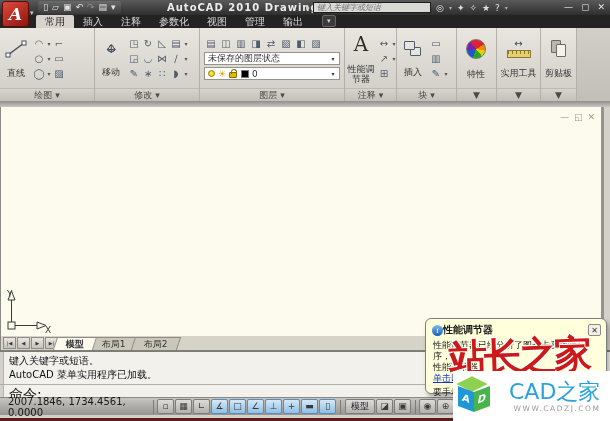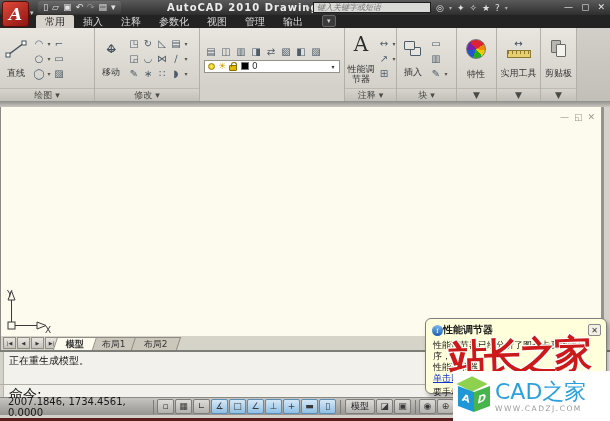--- a/index.html
+++ b/index.html
@@ -154,21 +154,21 @@
   .wmtext { position:absolute; left:449px; top:331px; z-index:30; font-size:38px; font-weight:bold;
     color:#cc1a1a; letter-spacing:-3px; transform:rotate(-2deg); white-space:nowrap;
     text-shadow:1px 1px 0 #fff,-1px -1px 0 #fff,1px -1px 0 #fff,-1px 1px 0 #fff; }
   .wmlogo { position:absolute; left:453px; top:371px; width:157px; height:50px; z-index:31;
     background:#fff; display:flex; align-items:center; padding-left:4px; }
   .cube { position:relative; width:38px; height:42px; flex:none; }
   .cface { position:absolute; color:#fff; font-weight:bold; font-size:10px; text-align:center; }
   .ctop { left:4px; top:-2px; width:22px; height:22px; background:#8ed14e; transform:scaleY(.5) rotate(45deg); }
   .cleft { left:1px; top:14px; width:16px; height:20px; background:#1f97d4; transform:skewY(20deg); line-height:20px; }
   .cright { left:17px; top:14px; width:16px; height:20px; background:#47b54c; transform:skewY(-20deg); line-height:20px; }
-  .wmtextcol { display:flex; flex-direction:column; align-items:flex-start; margin-left:0; }
+  .wmtextcol { display:flex; flex-direction:column; align-items:flex-end; margin-left:14px; }
   .wmbrand { font-size:22px; color:#2aa0dc; line-height:24px; white-space:nowrap; }
   .wmurl { font-size:7.5px; color:#9a9a9a; letter-spacing:1.5px; }
   .bottomstrip { position:absolute; top:418px; left:0; right:0; height:3px; background:#5c1d1d; }
 </style>
 </head>
 <body>
 
 <div class="titlebar"></div>
 <div class="appbtn">A</div>
 <div class="appcaret">▾</div>
@@ -288,30 +288,36 @@
           <span class="mini">▤</span>
           <span class="mini">◫</span>
           <span class="mini">▥</span>
           <span class="mini">◨</span>
           <span class="mini">⇄</span>
           <span class="mini">▧</span>
           <span class="mini">◧</span>
           <span class="mini">▨</span>
         </div>
         <div class="dd">
+          <span>未保存的图层状态</span>
+          <span class="fill"></span>
+          <span class="car">▾</span>
+        </div>
+        <div class="dd">
           <span class="bulb"></span>
           <span class="sun">☀</span>
           <span class="lock"></span>
           <span class="swatch"></span>
           <span>0</span>
           <span class="fill"></span>
           <span class="car">▾</span>
         </div>
       </div>
     </div>
+    <div class="ptitle"><span>图层</span> <span>▾</span></div>
   </div>
 
   <div class="panel p-ann">
     <div class="pbody">
       <div class="bigbtn">
         <span class="bigA">A</span>
         <span class="biglabel">性能调节器</span>
       </div>
       <div class="grid">
         <div class="row">
@@ -416,21 +422,21 @@
   <div class="tnav">◀</div>
   <div class="tnav">▶</div>
   <div class="tnav">▶|</div>
   <div class="ltab active"><span>模型</span></div>
   <div class="ltab"><span>布局1</span></div>
   <div class="ltab"><span>布局2</span></div>
 </div>
 
 <div class="cmd">
   <div class="cmdgrip"></div>
-  <div class="cmdhist"><span>正在重生成模型。</span><br></div>
+  <div class="cmdhist"><span>键入关键字或短语。</span><br><span>AutoCAD 菜单实用程序已加载。</span></div>
   <div class="cmdsep"></div>
   <div class="cmdprompt">命令:</div>
 </div>
 
 <div class="status">
   <span class="coords">2007.1846, 1734.4561, 0.0000</span>
   <span class="ssep"></span>
   <span class="sbtn">▫</span>
   <span class="sbtn">▦</span>
   <span class="sbtn">∟</span>

